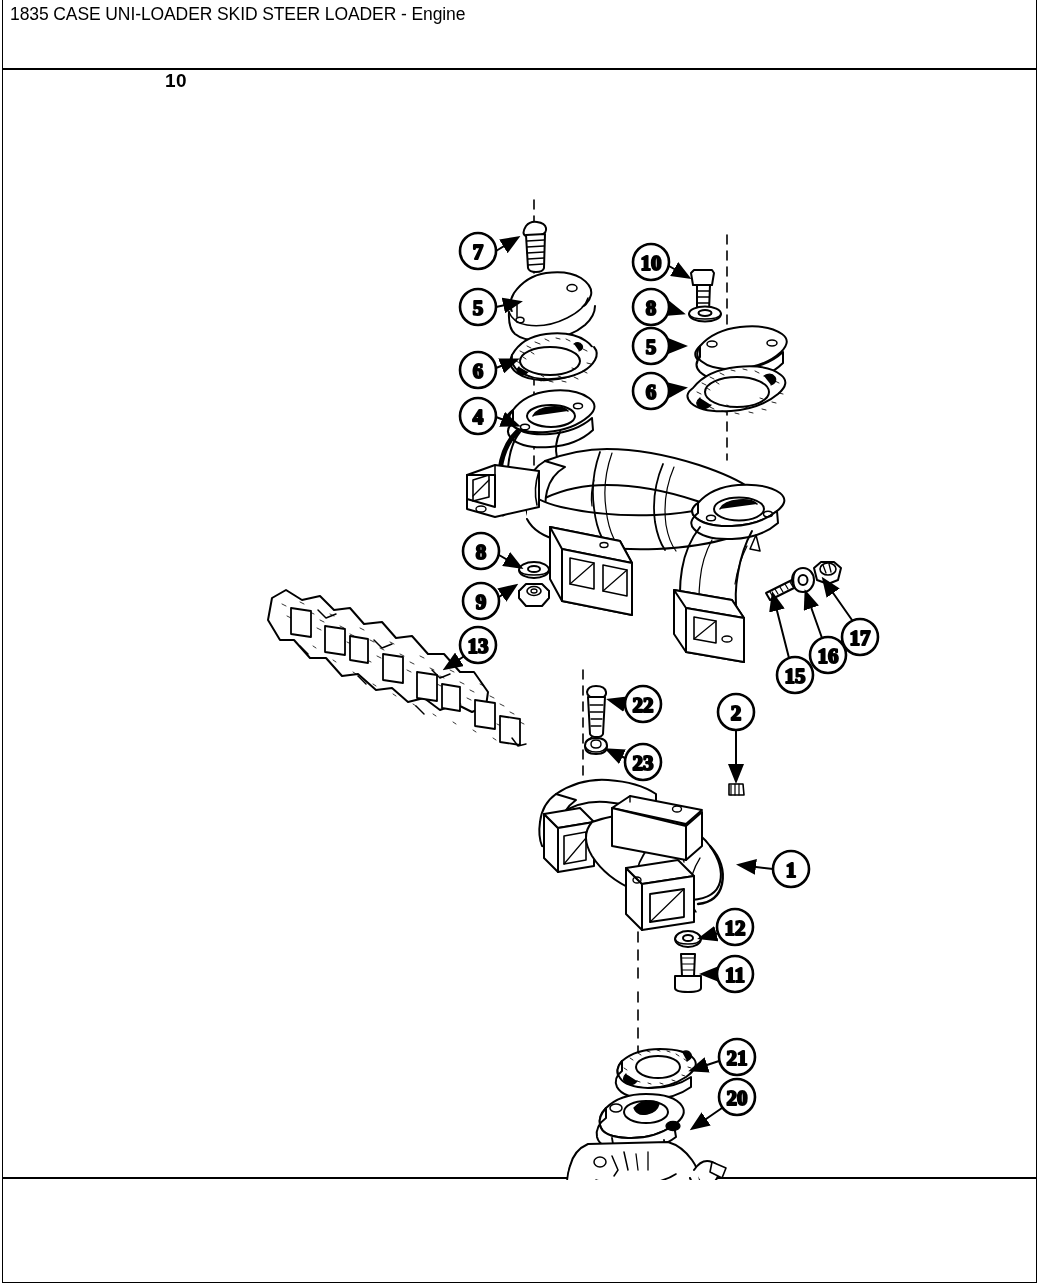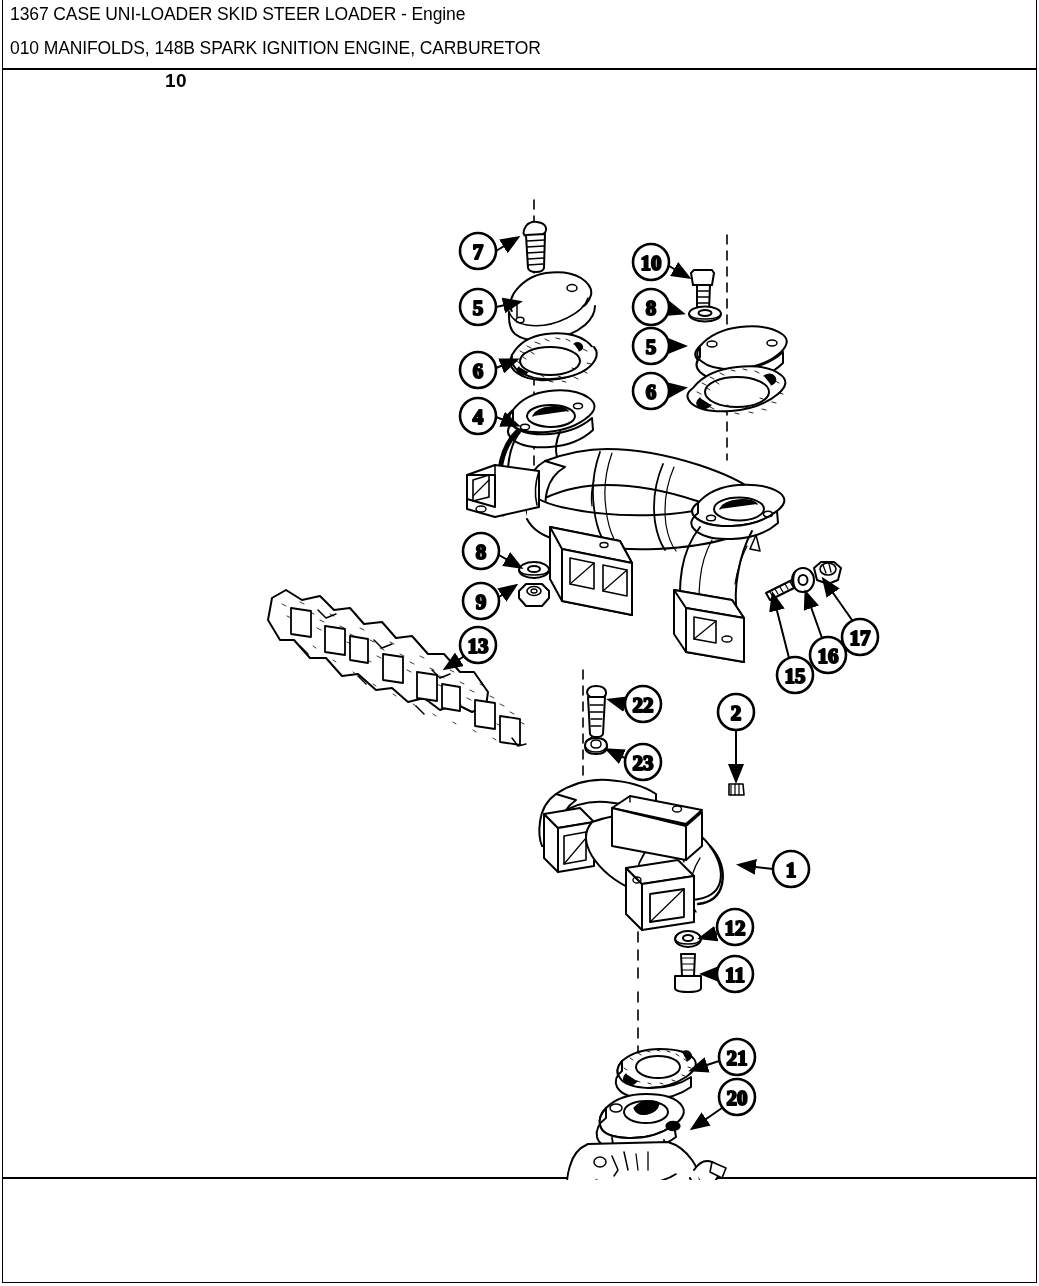--- a/index.html
+++ b/index.html
@@ -55,22 +55,21 @@
     fill:#000;
   }
 </style>
 </head>
 <body>
 
 <div id="page">
 
   <div class="page-border"></div>
 
-  <div class="hdr-line1">1367 CASE UNI-LOADER SKID STEER LOADER - Engine</div>
-  <div class="hdr-line2">010 MANIFOLDS, 148B SPARK IGNITION ENGINE, CARBURETOR</div>
+  <div class="hdr-line1">1835 CASE UNI-LOADER SKID STEER LOADER - Engine</div>
   <div class="hdr-rule"></div>
   <div class="page-num">10</div>
   <div class="foot-rule"></div>
 
   <div id="artwork">
   <svg width="1039" height="1100" viewBox="0 0 1039 1100" xmlns="http://www.w3.org/2000/svg">
     <g fill="none" stroke="#000" stroke-width="2" stroke-linecap="round" stroke-linejoin="round">
 
       <g stroke-width="1.6" stroke-dasharray="9 7">
         <path d="M534 120 L534 390"></path>

